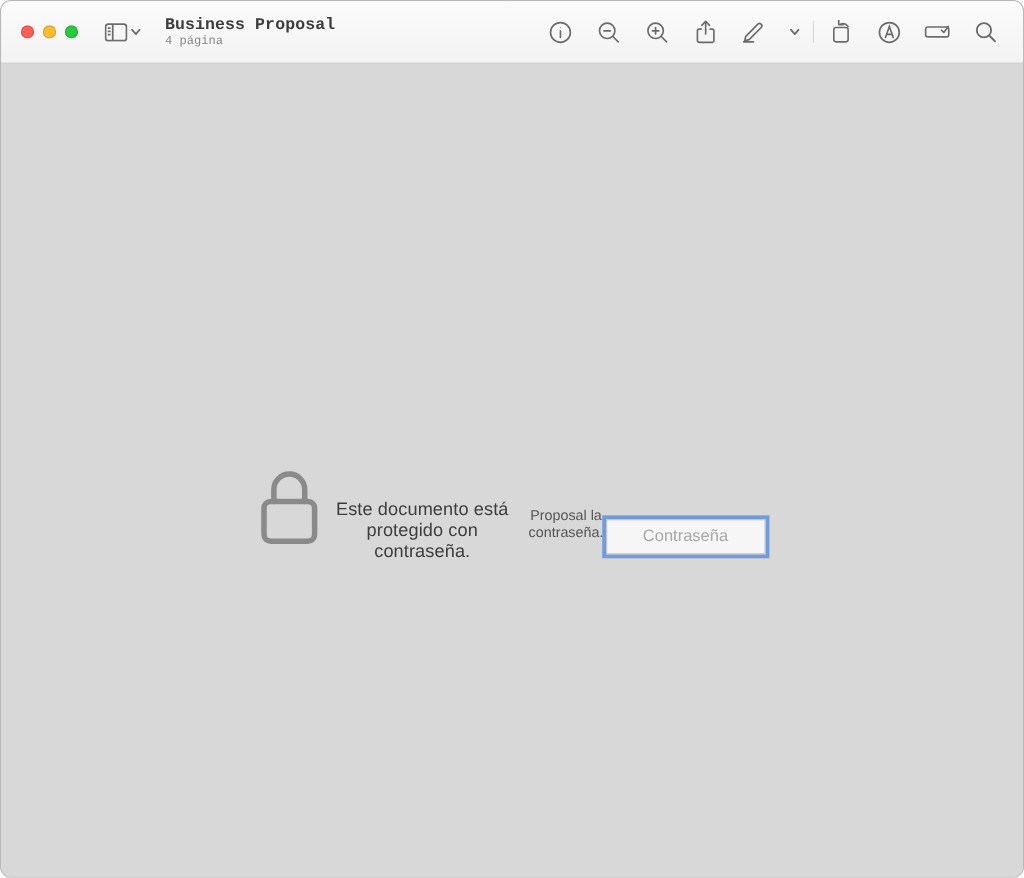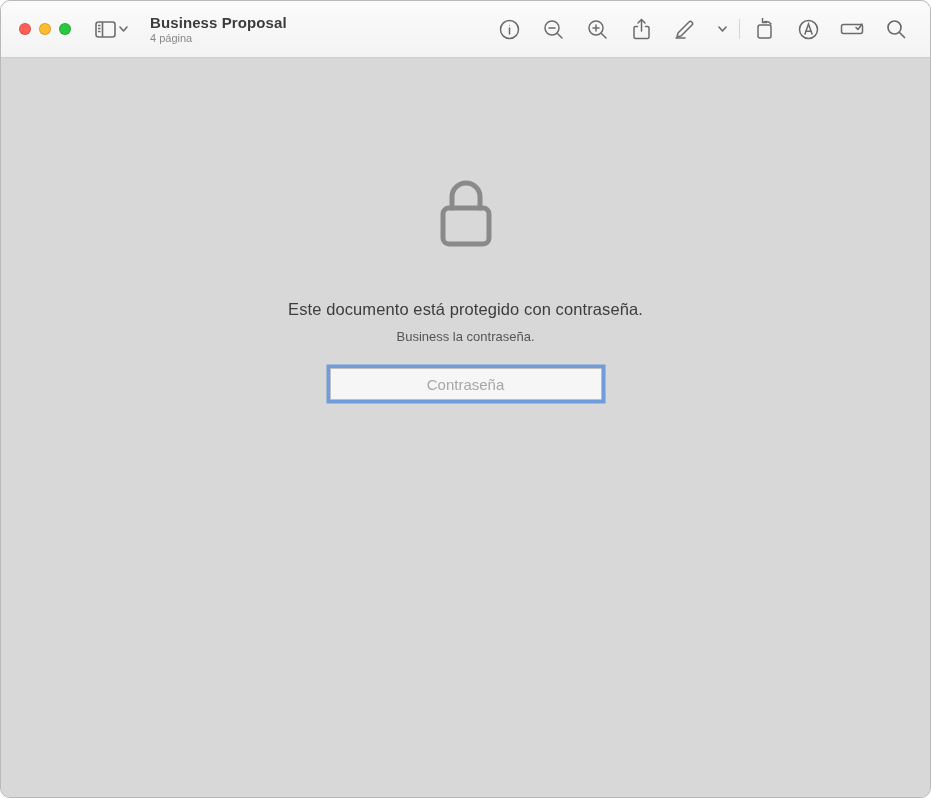--- a/index.html
+++ b/index.html
@@ -16,20 +16,21 @@
     border: 1px solid #b9b9b9;
   }
 
   .toolbar {
     display: flex;
     align-items: center;
     height: 57px;
     background: linear-gradient(#fbfbfb, #f3f3f3);
     border-bottom: 1px solid #cfcfcf;
     padding: 0 12px 0 18px;
+    font-family: Liberation Mono, monospace;
   }
 
   .traffic-lights { display: flex; gap: 8px; align-items: center; margin-right: 20px; }
   .tl { width: 12px; height: 12px; border-radius: 50%; border: 0.5px solid rgba(0,0,0,0.15); }
   .tl.close { background: #ff5f57; }
   .tl.min   { background: #febc2e; }
   .tl.max   { background: #28c840; }
 
   .sidebar-btn {
     display: flex; align-items: center; gap: 3px;
@@ -58,21 +59,21 @@
     top: 57px; left: 0; right: 0; bottom: 0;
     background: #d8d8d8;
     display: flex;
     justify-content: center;
   }
 
   .locked-panel {
     margin-top: 120px;
     width: 460px;
     display: flex;
-    flex-direction: column;
+    flex-direction: row;
     align-items: center;
     text-align: center;
     color: #4a4a4a;
   }
 
   .lock-icon { color: #8a8a8a; margin-bottom: 48px; }
 
   .msg-title { font-size: 16.5px; color: #3d3d3d; margin-bottom: 10px; letter-spacing: 0.1px;}
   .msg-sub   { font-size: 13px; color: #555555; margin-bottom: 24px; }
 
@@ -234,21 +235,21 @@
     <div class="locked-panel">
 
       <div class="lock-icon">
         <svg width="54" height="70" viewBox="0 0 54 70" fill="none" stroke="currentColor" stroke-width="5" stroke-linecap="round">
           <rect x="4" y="30" width="46" height="36" rx="6"></rect>
           <path d="M13 30 V19 a14 14 0 0 1 28 0 V30"></path>
         </svg>
       </div>
 
       <div class="msg-title">Este documento está protegido con contraseña.</div>
-      <div class="msg-sub">Business la contraseña.</div>
+      <div class="msg-sub">Proposal la contraseña.</div>
 
       <div class="pw-wrap">
         <input type="password" class="pw-input" placeholder="Contraseña" style="">
       </div>
 
     </div>
   </div>
 
 </div>
 

